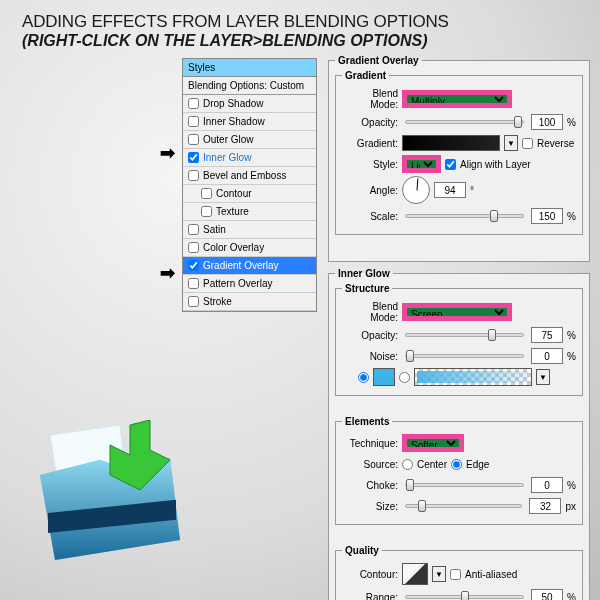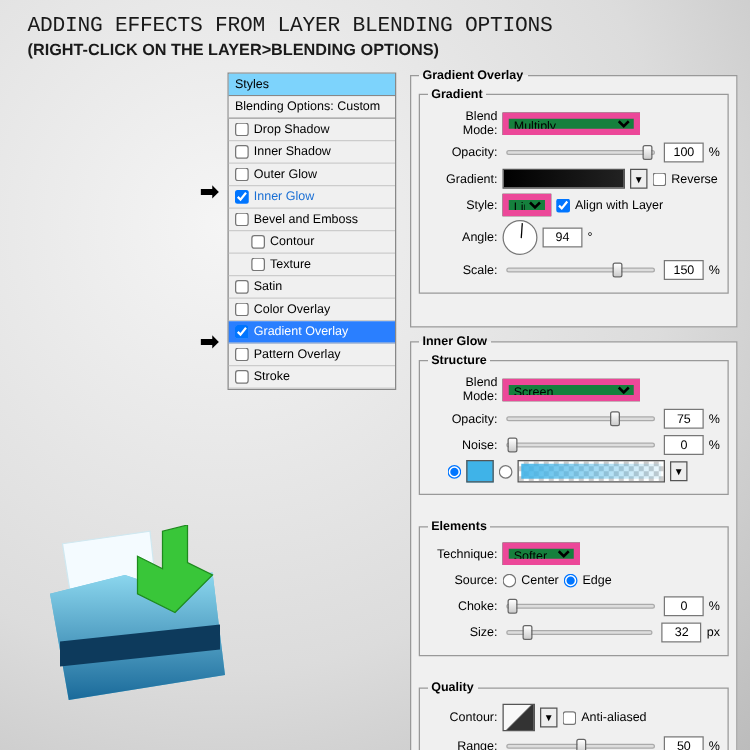--- a/index.html
+++ b/index.html
@@ -1,19 +1,19 @@
 <!DOCTYPE html>
 <html><head>
 <meta charset="utf-8">
 <style>
 * { box-sizing: border-box; margin: 0; padding: 0; font-family: Tahoma, Arial, sans-serif; }
 body { width: 600px; height: 600px; background: radial-gradient(ellipse at 30% 30%, #f5f5f5 0%, #dcdcdc 60%, #bcbcbc 100%); position: relative; overflow: hidden; }
 
-.title { position: absolute; top: 12px; left: 22px; font-size: 17px; font-weight: 400; font-family: Liberation Mono, monospace; letter-spacing: -0.2px; color: #1a1a1a; }
-.subtitle { position: absolute; top: 32px; left: 22px; font-size: 13px; font-weight: bold; color: #1a1a1a; }
+.title { position: absolute; top: 12px; left: 22px; font-size: 17px; font-weight: 400; font-family: Liberation Sans, sans-serif; letter-spacing: -0.2px; color: #1a1a1a; }
+.subtitle { position: absolute; top: 32px; left: 22px; font-size: 16px; font-weight: bold; color: #1a1a1a; font-style: italic; }
 
 .styles-panel { position: absolute; top: 58px; left: 182px; width: 135px; background: #f0f0f0; border: 1px solid #888; font-size: 10px; }
 .styles-header { background: #7dd3fc; padding: 3px 5px; border-bottom: 1px solid #888; }
 .styles-header2 { background: #f0f0f0; padding: 3px 5px; border-bottom: 1px solid #999; font-size: 10px; }
 .style-item { display: flex; align-items: center; padding: 3px 5px; gap: 4px; border-bottom: 1px solid #ccc; cursor: pointer; }
 .style-item.indent { padding-left: 18px; }
 .style-item input[type="checkbox"] { width: 11px; height: 11px; }
 .style-item.active { color: #1a6fd4; }
 .style-item.selected { background: #2a7fff; color: #fff; }
 

